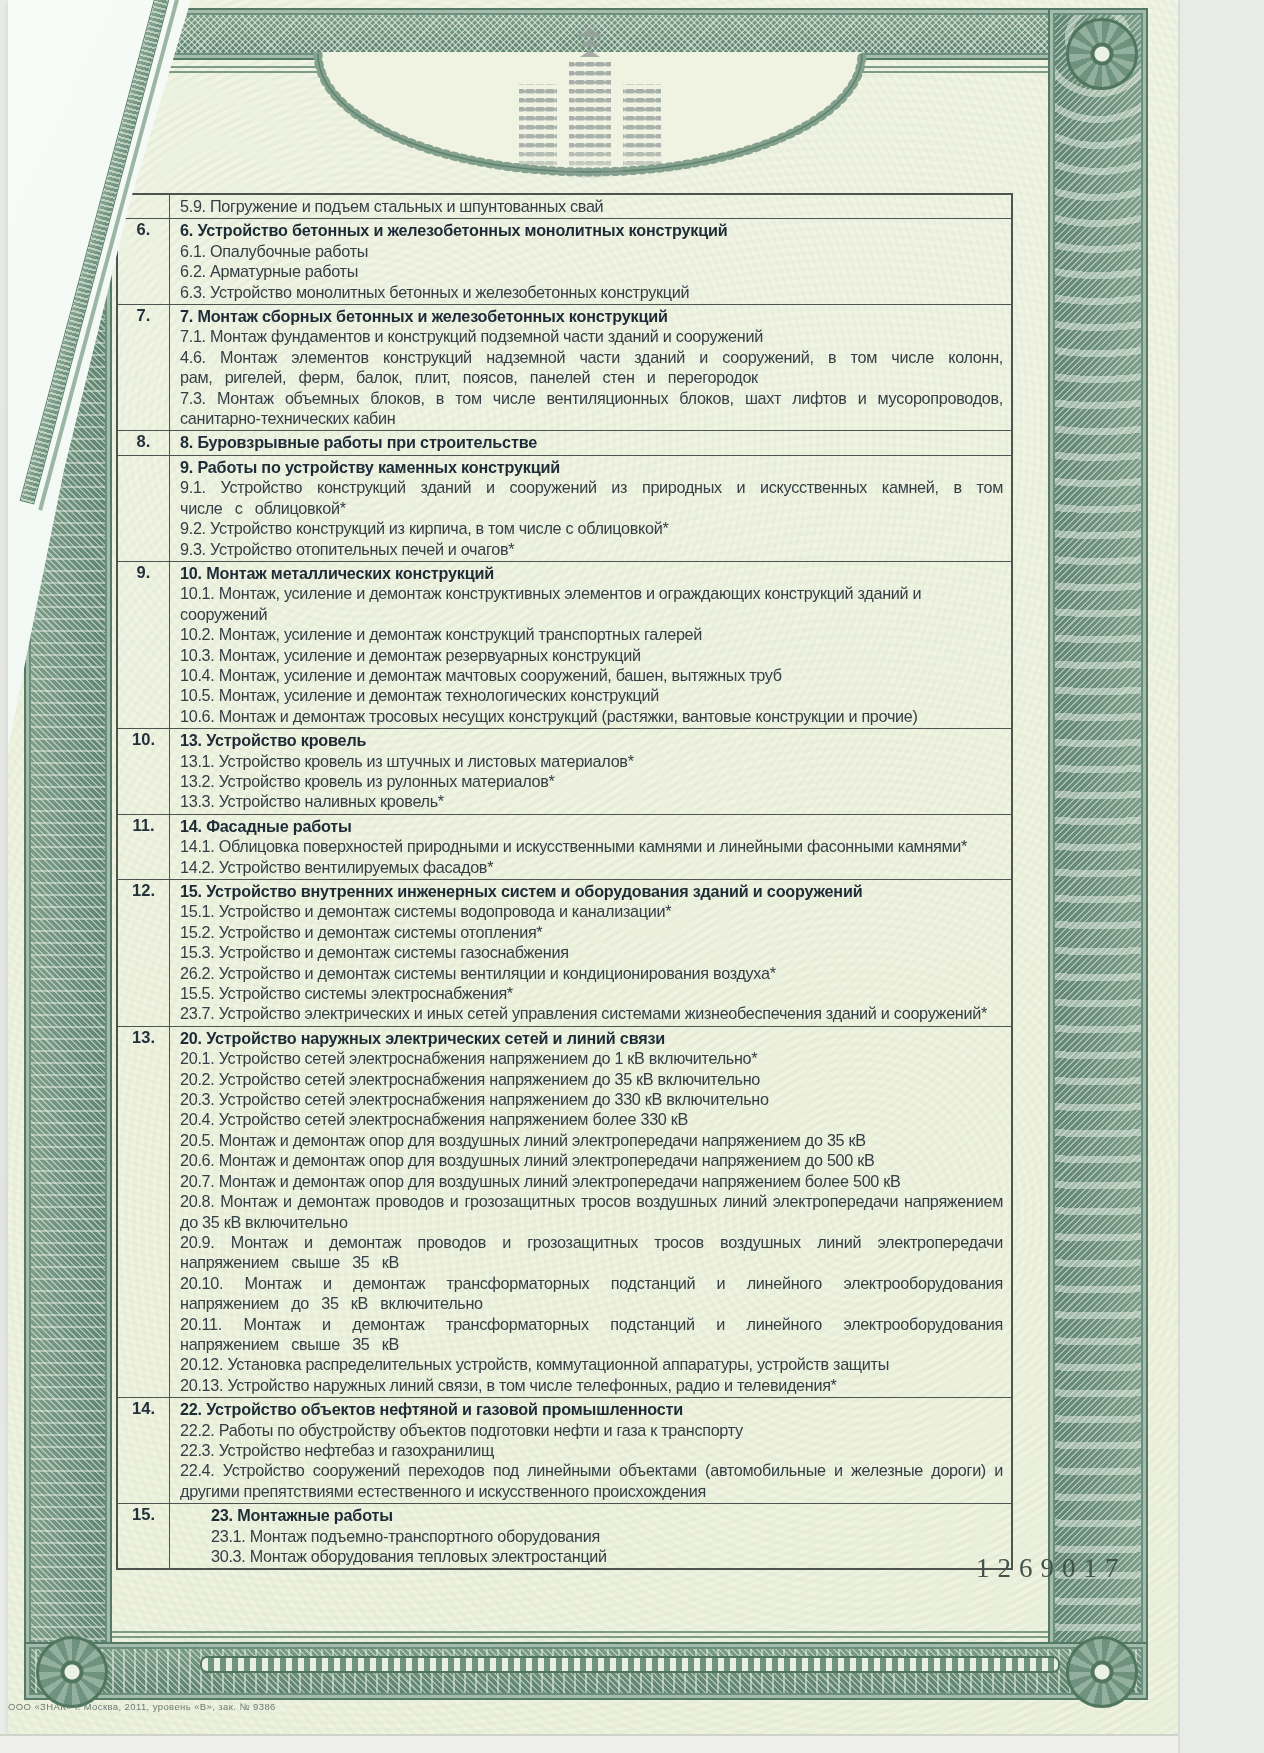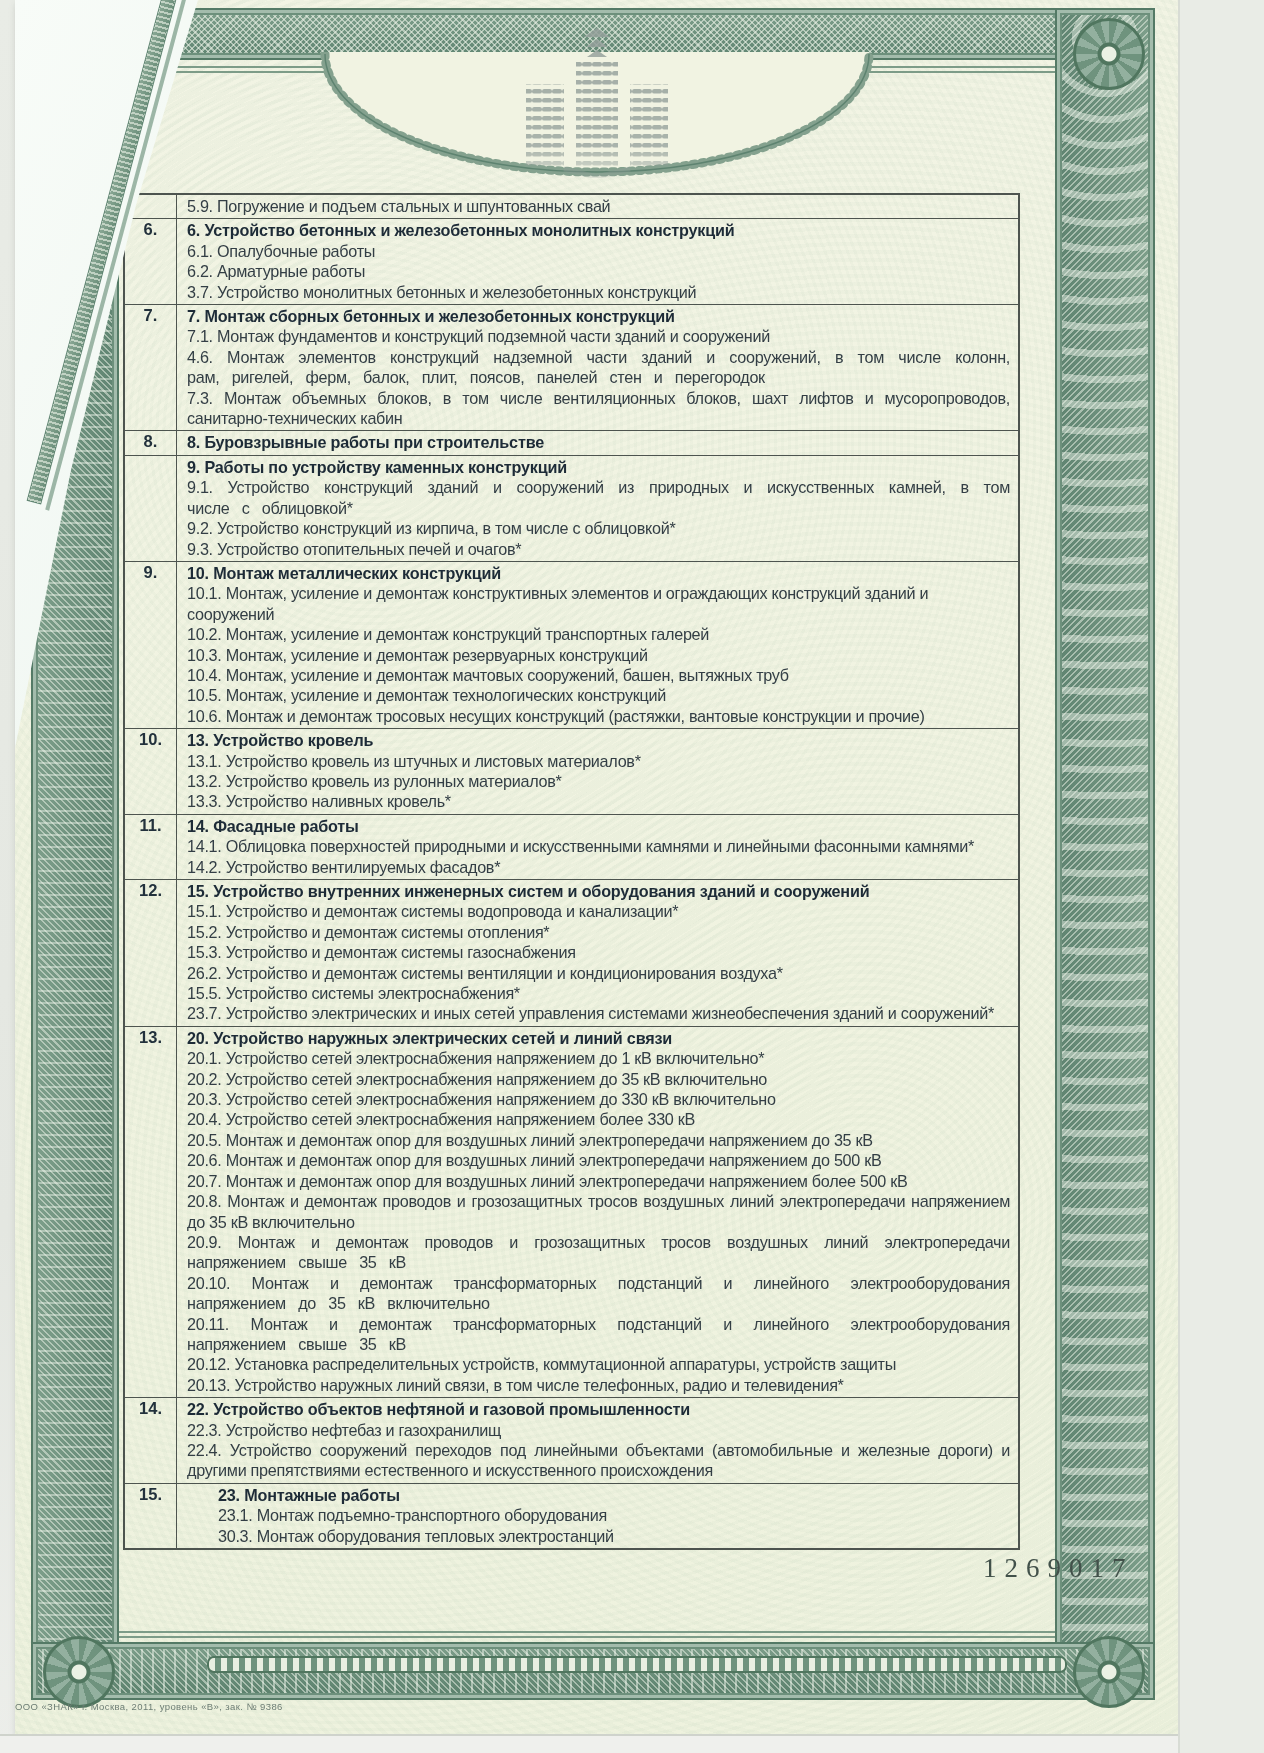--- a/index.html
+++ b/index.html
@@ -1,20 +1,20 @@
 <!DOCTYPE html>
 <html><head>
 <meta charset="utf-8">
 <style>
   html,body{margin:0;padding:0;}
   body{font-family:"Liberation Sans", sans-serif; background:#dfe2dc;}
   .screen{position:relative;width:1264px;height:1753px;overflow:hidden;
     background:linear-gradient(180deg,#e9ece6 0%,#e4e7e1 70%,#eceeea 100%);}
   
-  .page{position:absolute;left:15px;top:0;width:1178px;height:1734px;
+  .page{position:absolute;left:8px;top:0;width:1178px;height:1734px;
     background:
       repeating-radial-gradient(circle at 30% 25%, rgba(140,175,150,.05) 0 3px, rgba(0,0,0,0) 3px 7px),
       repeating-radial-gradient(circle at 72% 70%, rgba(140,175,150,.05) 0 4px, rgba(0,0,0,0) 4px 8px),
       linear-gradient(180deg,#f2f4e4 0%,#f0f3e0 60%,#eef2de 100%);
     box-shadow:3px 4px 8px rgba(60,70,60,.35);}
   
   .band{position:absolute;
     background:
       repeating-linear-gradient(45deg, rgba(236,243,231,.55) 0 1.5px, rgba(0,0,0,0) 1.5px 4.5px),
       repeating-linear-gradient(-45deg, rgba(236,243,231,.55) 0 1.5px, rgba(0,0,0,0) 1.5px 4.5px),
@@ -142,21 +142,21 @@
           <div class="cell-body">
             <p>5.9. Погружение и подъем стальных и шпунтованных свай</p>
           </div>
         </div>
         <div class="t-row">
           <div class="cell-num">6.</div>
           <div class="cell-body">
             <p class="title">6. Устройство бетонных и железобетонных монолитных конструкций</p>
             <p>6.1. Опалубочные работы</p>
             <p>6.2. Арматурные работы</p>
-            <p>3.7. Устройство монолитных бетонных и железобетонных конструкций</p>
+            <p>6.3. Устройство монолитных бетонных и железобетонных конструкций</p>
           </div>
         </div>
         <div class="t-row">
           <div class="cell-num">7.</div>
           <div class="cell-body">
             <p class="title">7. Монтаж сборных бетонных и железобетонных конструкций</p>
             <p>7.1. Монтаж фундаментов и конструкций подземной части зданий и сооружений</p>
             <p class="spread">4.6. Монтаж элементов конструкций надземной части зданий и сооружений, в том числе колонн, рам, ригелей, ферм, балок, плит, поясов, панелей стен и перегородок</p>
             <p class="wrapln">7.3. Монтаж объемных блоков, в том числе вентиляционных блоков, шахт лифтов и мусоропроводов, санитарно-технических кабин</p>
           </div>
@@ -233,20 +233,21 @@
             <p class="spread">20.10. Монтаж и демонтаж трансформаторных подстанций и линейного электрооборудования напряжением до 35 кВ включительно</p>
             <p class="spread">20.11. Монтаж и демонтаж трансформаторных подстанций и линейного электрооборудования напряжением свыше 35 кВ</p>
             <p>20.12. Установка распределительных устройств, коммутационной аппаратуры, устройств защиты</p>
             <p>20.13. Устройство наружных линий связи, в том числе телефонных, радио и телевидения*</p>
           </div>
         </div>
         <div class="t-row">
           <div class="cell-num">14.</div>
           <div class="cell-body">
             <p class="title">22. Устройство объектов нефтяной и газовой промышленности</p>
+            <p>22.2. Работы по обустройству объектов подготовки нефти и газа к транспорту</p>
             <p>22.3. Устройство нефтебаз и газохранилищ</p>
             <p class="wrapln">22.4. Устройство сооружений переходов под линейными объектами (автомобильные и железные дороги) и другими препятствиями естественного и искусственного происхождения</p>
           </div>
         </div>
         <div class="t-row">
           <div class="cell-num">15.</div>
           <div class="cell-body">
             <p class="title">23. Монтажные работы</p>
             <p>23.1. Монтаж подъемно-транспортного оборудования</p>
             <p>30.3. Монтаж оборудования тепловых электростанций</p>

